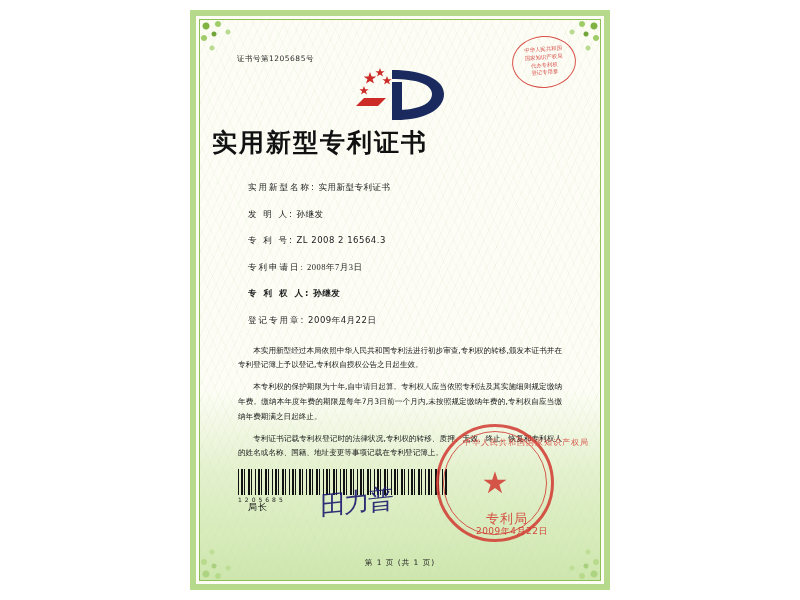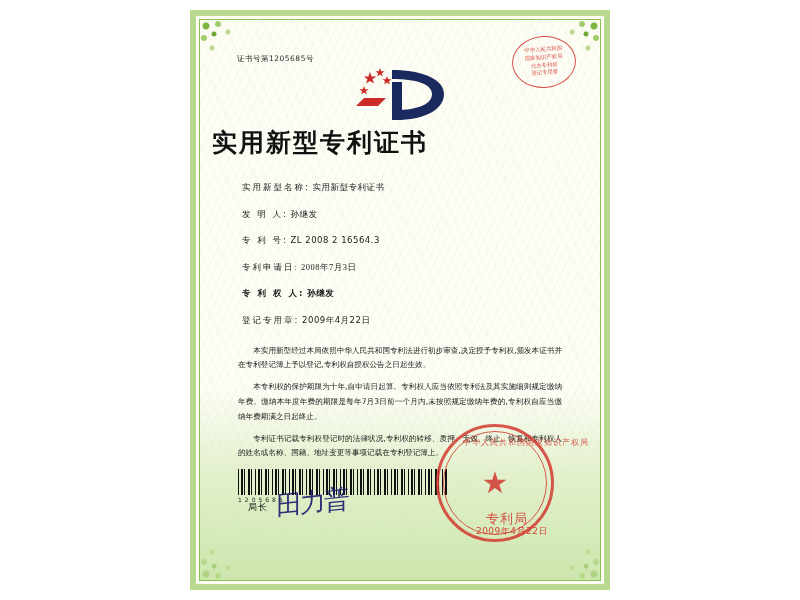--- a/index.html
+++ b/index.html
@@ -129,21 +129,21 @@
     margin-top: 2px;
   }
 
   .field {
     font-size: 8.5px;
     color: #1a1a1a;
     margin: 0 0 0 30px;
     line-height: 1.6;
     white-space: nowrap;
   }
-  .field .lab { letter-spacing: 2px; }
+  .field .lab { letter-spacing: 2px; margin-left: 6px; }
   .field .val { letter-spacing: .5px; }
   #f-name  { margin-top: 22px; }
   #f-inv   { margin-top: 13px; }
   #f-pat   { margin-top: 13px; }
   #f-app   { margin-top: 13px; font-family: Liberation Serif, serif; }
   #f-owner { margin-top: 13px; font-weight: bold; }
   #f-grant { margin-top: 13px; }
 
   #body-text {
     margin: 16px 26px 0 26px;
@@ -173,20 +173,21 @@
     color: #222;
   }
 
   
   #sign-row {
     position: absolute;
     left: 36px;
     bottom: 56px;
     display: flex;
     align-items: flex-end;
+    gap: 44px;
   }
   #sign-label {
     font-size: 9px;
     color: #111;
     letter-spacing: 1px;
     margin-bottom: 6px;
   }
   #signature {
     font-family: "DejaVu Serif", "Liberation Serif", serif;
     font-size: 26px;
@@ -316,36 +317,37 @@
       <div class="field" id="f-owner">
         <span class="lab">专 利 权 人:</span>
         <span class="val">孙继发</span>
       </div>
       <div class="field" id="f-grant">
         <span class="lab">登记专用章:</span>
         <span class="val">2009年4月22日</span>
       </div>
 
       <div id="body-text">
-        <p>本实用新型经过本局依照中华人民共和国专利法进行初步审查,决定授予专利权,颁发本证书并在专利登记簿上予以登记,专利权自授权公告之日起生效。</p>
+        <p>本实用新型经过本局依照中华人民共和国专利法进行初步审查,专利权的转移,颁发本证书并在专利登记簿上予以登记,专利权自授权公告之日起生效。</p>
         <p>本专利权的保护期限为十年,自申请日起算。专利权人应当依照专利法及其实施细则规定缴纳年费。缴纳本年度年费的期限是每年7月3日前一个月内,未按照规定缴纳年费的,专利权自应当缴纳年费期满之日起终止。</p>
         <p>专利证书记载专利权登记时的法律状况,专利权的转移、质押、无效、终止、恢复和专利权人的姓名或名称、国籍、地址变更等事项记载在专利登记簿上。</p>
       </div>
 
       <div id="barcode"></div>
       <div id="barcode-num">1205685</div>
 
       <div id="sign-row">
         <div id="sign-label">局长</div>
         <div id="signature">田力普</div>
       </div>
 
       <div id="round-seal">
         <div class="ring"></div>
         <div id="seal-top-text">中华人民共和国国家知识产权局</div>
         <div id="seal-star">★</div>
         <div id="seal-bottom-text">专利局</div>
       </div>
       <div id="seal-date">2009年4月22日</div>
 
+      <div id="page-footer">第 1 页 (共 1 页)</div>
     </div>
   </div>
 </div>
 
 </body></html>

